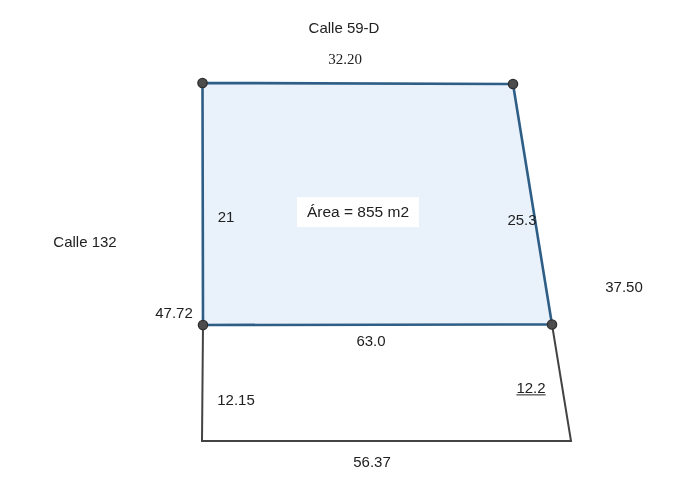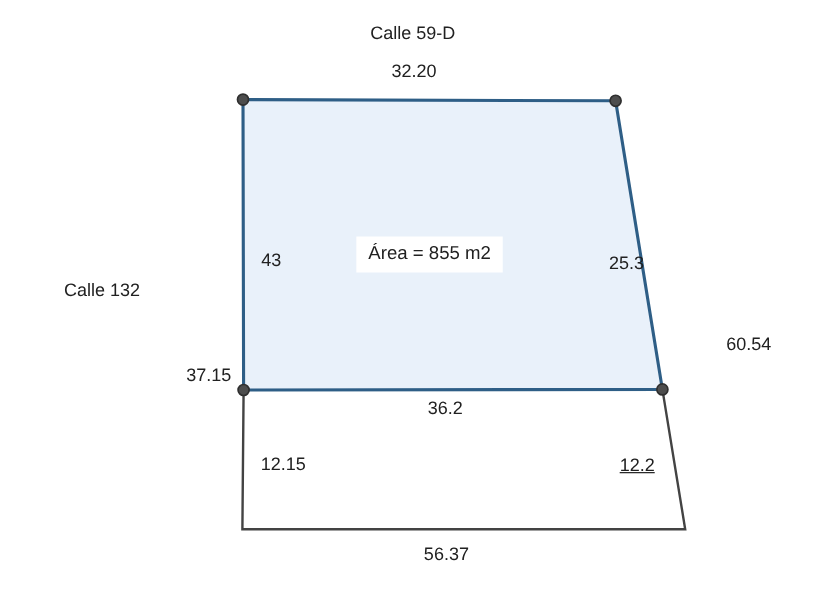--- a/index.html
+++ b/index.html
@@ -53,27 +53,27 @@
 
     <circle class="vtx" cx="202.5" cy="83" r="4.6" fill="#4d4d4d"></circle>
     <circle class="vtx" cx="513" cy="84" r="4.6" fill="#4d4d4d"></circle>
     <circle class="vtx" cx="552" cy="324.5" r="4.6" fill="#4d4d4d"></circle>
     <circle class="vtx" cx="203" cy="325" r="4.6" fill="#4d4d4d"></circle>
   </svg>
 
   <div class="lbl" style="left:344px; top:28px;">Calle 59-D</div>
   <div class="lbl" style="left:85px; top:242px;">Calle 132</div>
 
-  <div class="lbl" style="left:345px; top:60px;">32.20</div>
-  <div class="lbl" style="left:226px; top:217px;">43</div>
+  <div class="lbl" style="left:345px; top:60px;font-family:Liberation Serif, serif;">32.20</div>
+  <div class="lbl" style="left:226px; top:217px;">21</div>
   <div class="lbl" style="left:498px; top:220px;margin-left:24px;">25.3</div>
-  <div class="lbl" style="left:371px; top:341px;">36.2</div>
+  <div class="lbl" style="left:371px; top:341px;">63.0</div>
 
   <div class="lbl area-box" style="left:358px; top:212px;">Área = 855 m2</div>
 
-  <div class="lbl" style="left:174px; top:313px;">37.15</div>
-  <div class="lbl" style="left:624px; top:287px;">60.54</div>
+  <div class="lbl" style="left:174px; top:313px;">47.72</div>
+  <div class="lbl" style="left:624px; top:287px;">37.50</div>
 
-  <div class="lbl" style="left:236px; top:387px;">12.15</div>
+  <div class="lbl" style="left:236px; top:400px;">12.15</div>
   <div class="lbl" style="left:531px; top:388px;text-decoration:underline;">12.2</div>
   <div class="lbl" style="left:372px; top:462px;">56.37</div>
 
 </div>
 
 </body></html>

